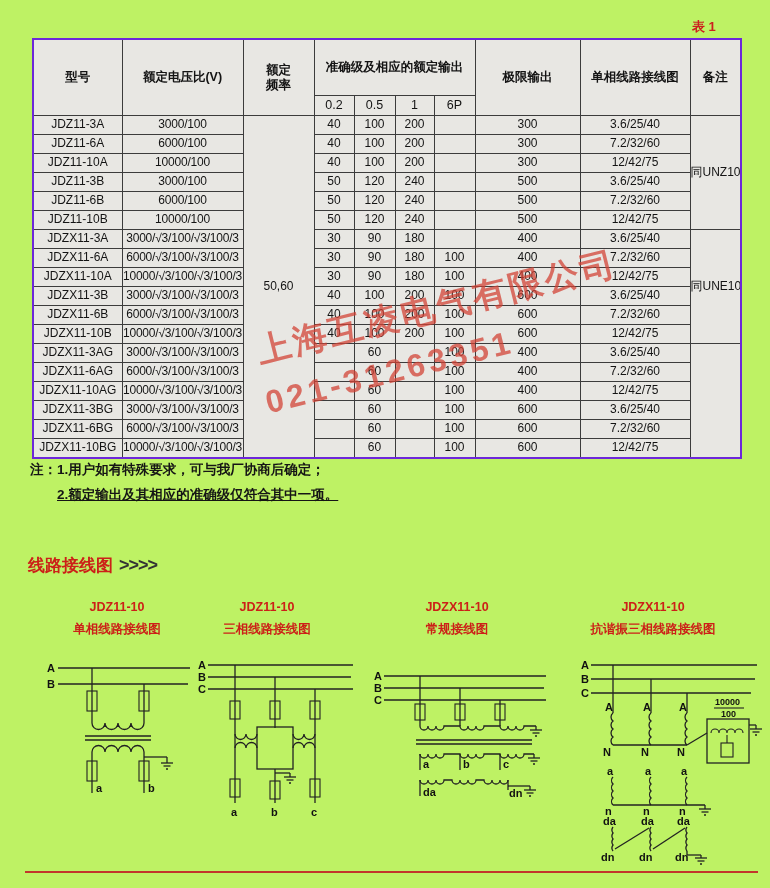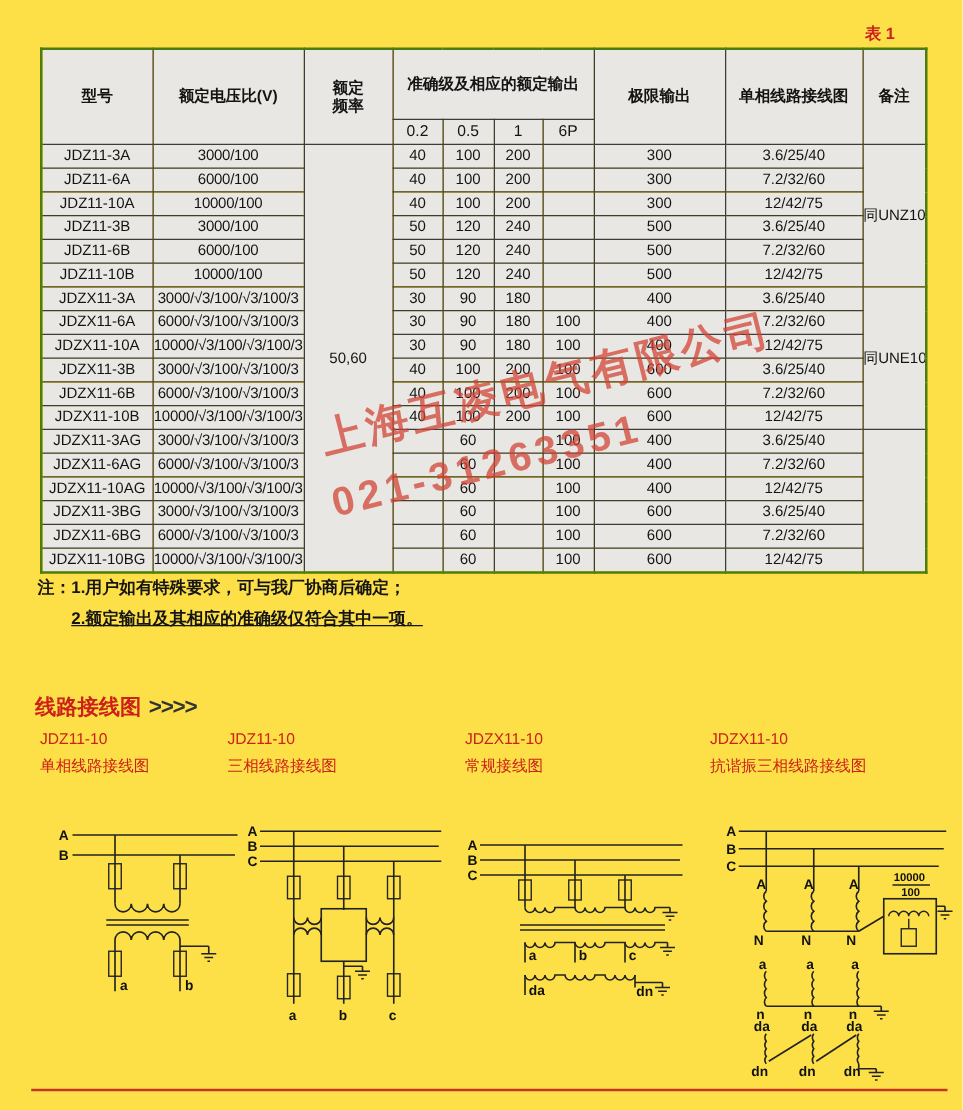--- a/index.html
+++ b/index.html
@@ -1,43 +1,43 @@
 <!DOCTYPE html>
 <html><head>
 <meta charset="utf-8">
 <style>
   html,body { margin:0; padding:0; background:#ffffff; }
   #page {
-    position:relative; width:770px; height:888px; background:#fde047; overflow:hidden;
+    position:relative; width:770px; height:888px; background:#bef264; overflow:hidden;
     font-family:"Liberation Sans","DejaVu Sans",sans-serif; color:#111;
   }
   .table-label { position:absolute; left:692px; top:18px; color:#cc1f1f; font-weight:bold; font-size:13px; }
   
   #spec-table-wrap { position:absolute; left:32px; top:38px; }
-  table.spec { border-collapse:collapse; table-layout:fixed; width:708px; border:2px solid #4d7c0f; }
+  table.spec { border-collapse:collapse; table-layout:fixed; width:708px; border:2px solid #6d28d9; }
   table.spec th, table.spec td {
     border:1px solid #3c3c3c; background:#e8e7e3; text-align:center; vertical-align:middle;
     padding:0; font-size:12px; color:#141414; line-height:1.15; overflow:hidden; white-space:nowrap;
   }
   table.spec th { font-weight:bold; font-size:12.5px; }
   tr.hdr-main th { height:55px; }
   tr.hdr-sub th { height:19px; font-weight:normal; }
   table.spec tbody td { height:18px; }
   td.ratio-cell { font-size:10.5px; letter-spacing:-0.2px; }
   td.model-cell { font-size:11.5px; }
   td.freq-cell { font-size:12px; }
   td.remark-cell { font-size:11px; }
   
   .notes { position:absolute; left:30px; top:457px; font-size:13.5px; font-weight:bold; line-height:25px; color:#151515; }
   .notes .note2 { padding-left:27px;text-decoration:underline; }
   
   .section-head { position:absolute; left:28px; top:554px; font-size:17px; font-weight:bold; color:#cc2018; }
   .section-head .arrows { color:#333; margin-left:6px; letter-spacing:-1px; font-size:18px; }
   
-  .diag-title { position:absolute; top:580px; width:170px; color:#cc2018; font-weight:normal; font-size:12.5px; line-height:22px; }
+  .diag-title { position:absolute; top:596px; width:170px; text-align:center; color:#cc2018; font-weight:bold; font-size:12.5px; line-height:22px; }
   
   .diag { position:absolute; }
   .diag svg { display:block; }
   
   .watermark {
     position:absolute; left:252px; top:330px; z-index:5; pointer-events:none;
     transform:rotate(-14deg); transform-origin:left top;
     color:rgba(210,66,52,0.74); font-weight:bold; text-align:left;
   }
   .watermark .wm1 { font-size:34px; letter-spacing:3px; white-space:nowrap; }

